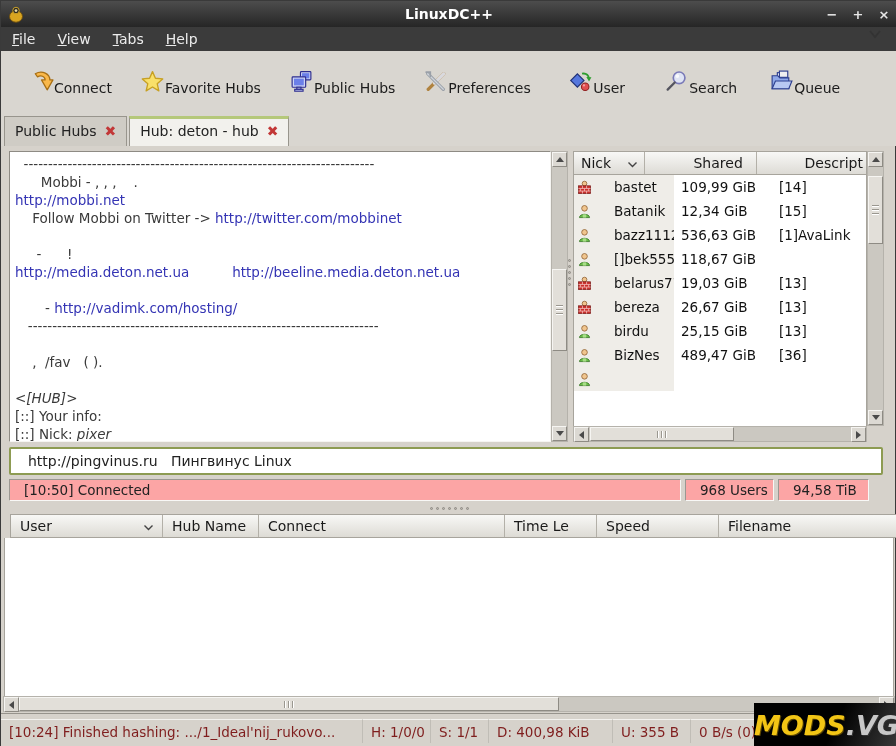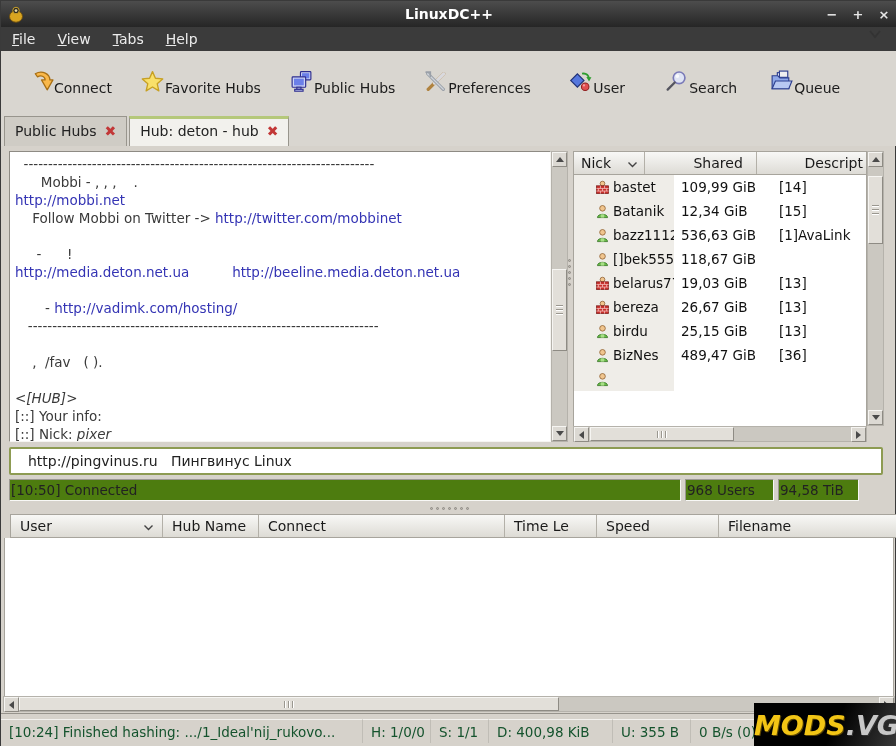--- a/index.html
+++ b/index.html
@@ -86,50 +86,50 @@
     background:linear-gradient(#f8f8f6,#dddbd5);border:1px solid #a7a49c;box-sizing:border-box;gap:41px;}
   .ul-head .hcell{display:flex;align-items:center;font-size:14px;color:#1a1a1a;
     padding-left:7px;box-sizing:border-box;border-right:1px solid #b3b0a8;}
   .ul-head .hcell:nth-child(1){width:100px;}
   .ul-head .hcell:nth-child(2){width:98px;}
   .ul-head .hcell:nth-child(3){width:96px;border-right:none;}
   .ul-head .sort{margin-left:auto;margin-right:6px;}
   .ul-body{position:absolute;left:572px;top:174px;width:294px;height:251px;background:#fff;
     overflow:hidden;border-left:1px solid #a7a49c;border-right:1px solid #a7a49c;box-sizing:border-box;}
   .ul-row{display:flex;height:24px;align-items:center;font-size:13.5px;color:#111;}
-  .ul-row .c-nick{width:100px;display:flex;align-items:center;gap:3px;padding-left:21px;
+  .ul-row .c-nick{width:100px;display:flex;align-items:center;gap:22px;padding-left:3px;
     box-sizing:border-box;background:#efede8;height:24px;overflow:hidden;white-space:nowrap;}
   .ul-row .c-nick svg{flex:0 0 15px;width:15px;height:15px;}
   .ul-row .c-shared{width:98px;padding-left:7px;box-sizing:border-box;white-space:nowrap;}
   .ul-row .c-desc{width:90px;padding-left:7px;box-sizing:border-box;white-space:nowrap;overflow:hidden;}
 
   
   .chat-input{position:absolute;left:8px;top:446px;width:874px;height:28px;background:#fff;
     border:2px solid #8d9b52;border-radius:2px;box-sizing:border-box;
     font-size:14px;color:#222;display:flex;align-items:center;padding-left:8px;white-space:pre;}
 
   
   .hub-status{position:absolute;left:8px;top:478px;width:874px;height:22px;}
-  .hs-panel{position:absolute;height:22px;background:#4d7c0f;border:1px solid;
+  .hs-panel{position:absolute;height:22px;background:#fca5a5;border:1px solid;
     border-color:#9b9892 #f8f8f6 #f8f8f6 #9b9892;box-sizing:border-box;
-    font-size:13.5px;color:#222;display:flex;align-items:center;padding-left:1px;white-space:nowrap;}
+    font-size:13.5px;color:#222;display:flex;align-items:center;padding-left:14px;white-space:nowrap;}
 
   
   .t-head{position:absolute;left:3px;top:513px;width:890px;height:24px;display:flex;
     background:linear-gradient(#f8f8f6,#dddbd5);border:1px solid #a7a49c;box-sizing:border-box;margin-left:6px;}
   .t-head .hcell{display:flex;align-items:center;font-size:14px;color:#1a1a1a;
     padding-left:9px;box-sizing:border-box;border-right:1px solid #b3b0a8;overflow:hidden;white-space:nowrap;}
   .t-head .sort{margin-left:auto;margin-right:8px;}
   .t-body{position:absolute;left:3px;top:537px;width:890px;height:158px;background:#fff;
     border-left:1px solid #a7a49c;border-right:1px solid #a7a49c;box-sizing:border-box;}
 
   
   .statusbar{position:absolute;left:0;top:712px;width:896px;height:34px;
     border-top:1px solid #96938c;background:#d6d2cb;display:flex;align-items:center;}
-  .sb-seg{font-size:13.5px;color:#14532d;padding:0 8px;box-sizing:border-box;
+  .sb-seg{font-size:13.5px;color:#7f1d1d;padding:0 8px;box-sizing:border-box;
     border-top:1px solid #f3f2ef;border-right:1px solid #c0bdb6;height:24px;
     display:flex;align-items:center;white-space:nowrap;overflow:hidden;}
 
   
   .watermark{position:absolute;left:753px;top:702px;width:143px;height:44px;display:flex;z-index:5;}
   .wm-bar{width:7px;height:100%;background:#1e8ae8;}
   .wm-body{flex:1;background:linear-gradient(115deg,#000 55%,#3a3a3a 100%);
     display:flex;align-items:center;justify-content:center;
     font-weight:bold;font-style:italic;font-size:27px;letter-spacing:0px;}
   .wm-body .gold{color:#f2c515;text-shadow:1px 1px 0 #5a4503;}
@@ -505,21 +505,21 @@
         <i></i>
         <i></i>
       </span>
     </div>
 
   <div class="chat-input">  http://pingvinus.ru   Пингвинус Linux</div>
 
   <div class="hub-status">
     <div class="hs-panel" style="left:0;width:672px;">[10:50] Connected</div>
     <div class="hs-panel" style="left:676px;width:89px;">968 Users</div>
-    <div class="hs-panel" style="left:769px;width:81px;">94,58 TiB</div>
+    <div class="hs-panel" style="left:769px;width:91px;">94,58 TiB</div>
   </div>
 
   <div class="hgrip">
       <i></i>
       <i></i>
       <i></i>
       <i></i>
       <i></i>
       <i></i>
       <i></i>

